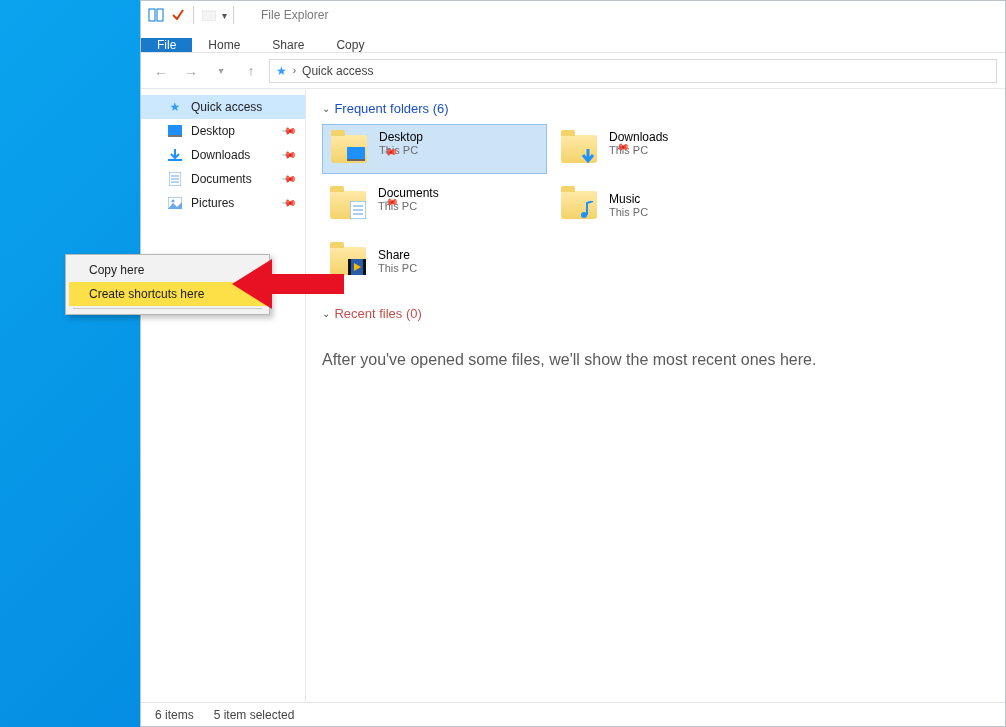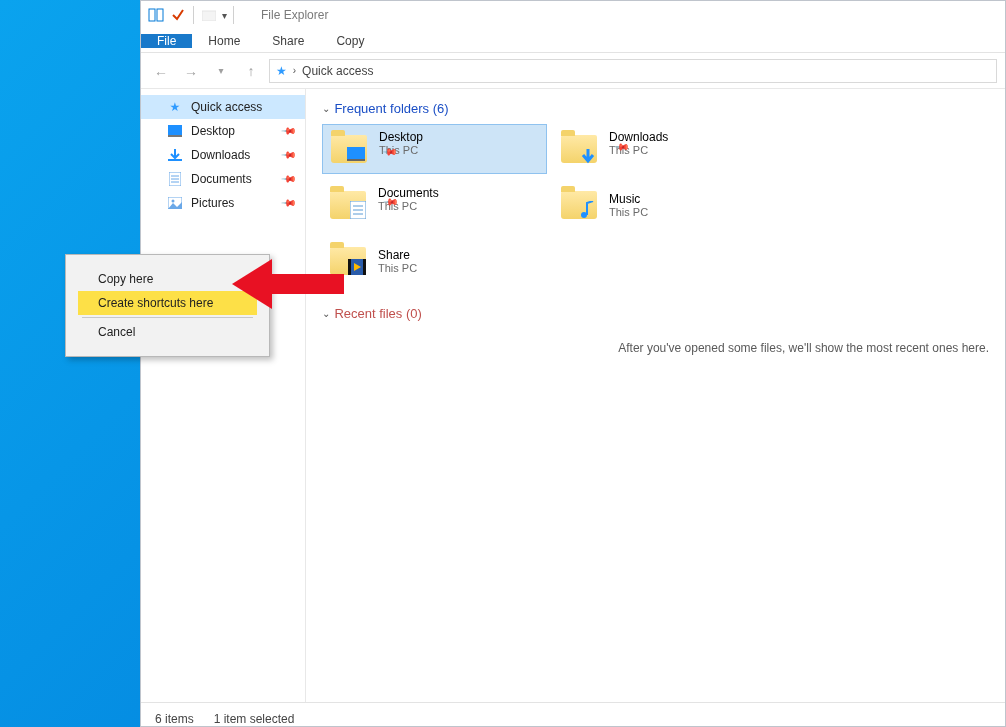--- a/index.html
+++ b/index.html
@@ -2,21 +2,21 @@
 <html><head>
 <meta charset="utf-8">
 <style>
   * { box-sizing: border-box; margin: 0; padding: 0; font-family: "Segoe UI", Tahoma, sans-serif; }
   body { background: linear-gradient(135deg, #0aa3ee 0%, #0078d7 100%); width: 1006px; height: 727px; overflow: hidden; position: relative; }
   .window { position: absolute; top: 0; left: 140px; width: 866px; height: 727px; background: #fff; border: 1px solid #bfc4cc; display: flex; flex-direction: column; }
   .titlebar { height: 28px; display: flex; align-items: center; padding: 0 6px; background: #fff; gap: 4px; }
   .qat-icon { width: 18px; height: 18px; display: flex; align-items: center; justify-content: center; font-size: 11px; }
   .qat-sep { width: 1px; height: 18px; background: #d0d0d0; margin: 0 2px; }
   .title-text { font-size: 12px; color: #7a7a7a; margin-left: 21px; }
-  .ribbon-tabs { height: 24px; display: flex; align-items: center; border-bottom: 1px solid #e3e3e3; }
+  .ribbon-tabs { height: 24px; display: flex; align-items: flex-end; border-bottom: 1px solid #e3e3e3; }
   .rtab { padding: 0 16px; display:flex; align-items:center; font-size: 12px; color: #404040; cursor: default; }
   .rtab.file { background: #1979ca; color: #fff; }
   .navbar { height: 36px; display: flex; align-items: center; padding: 4px 8px; gap: 6px; border-bottom: 1px solid #e8e8e8; }
   .nav-btn { width: 24px; height: 24px; display:flex; align-items:center; justify-content:center; color: #a0a0a0; font-size: 14px; }
   .addr { flex: 1; height: 24px; border: 1px solid #d9d9d9; display:flex; align-items:center; padding: 0 6px; font-size: 12px; gap: 6px; color: #444; }
   .body { flex: 1; display: flex; overflow: hidden; }
   .sidebar { width: 165px; border-right: 1px solid #e8e8e8; padding: 6px 0; background: #fff; }
   .nav-item { height: 24px; display:flex; align-items:center; padding: 0 8px 0 26px; font-size: 12px; color: #222; gap: 8px; position: relative; }
   .nav-item.sel { background: #cce8ff; }
   .nav-item .pin { position: absolute; right: 10px; color: #888; font-size: 10px; transform: rotate(45deg); }
@@ -27,24 +27,24 @@
   .folders-grid { display:flex; flex-wrap: wrap; gap: 6px; }
   .folder-item { width: 225px; height: 50px; display:flex; align-items:center; padding: 4px 6px; gap: 10px; }
   .folder-item.sel { background: #cde4f7; border: 1px solid #8fc2ef; }
   .folder-icon { width: 40px; height: 40px; display:flex; align-items:center; justify-content:center; position: relative; }
   .folder-base { width: 36px; height: 28px; background: linear-gradient(#ffe9a6,#f4d36b); border-radius: 2px 2px 3px 3px; position: relative; }
   .folder-tab { position:absolute; top:-5px; left:0; width:14px; height:6px; background:#f4d36b; border-radius:2px 2px 0 0; }
   .folder-text { display:flex; flex-direction:column; font-size:12px; }
   .folder-text .sub { color:#6b6b6b; font-size:11px; }
   .folder-text .pin2 { color:#9a9a9a; font-size:10px; transform: rotate(45deg); display:inline-block; margin-top:2px; }
   .recent { margin-top: 20px; }
-  .recent-empty { text-align:right; color:#5a5a5a; font-size:12px; margin-top: 20px; }
-  .statusbar { height: 24px; border-top: 1px solid #e3e3e3; display:flex; align-items:flex-end; padding: 0 14px; font-size: 12px; color:#444; gap: 20px; }
+  .recent-empty { text-align:left; color:#5a5a5a; font-size:16px; margin-top: 30px; }
+  .statusbar { height: 24px; border-top: 1px solid #e3e3e3; display:flex; align-items:center; padding: 0 14px; font-size: 12px; color:#444; gap: 20px; }
   
-  .ctx-menu { position: absolute; top: 254px; left: 65px; width: 205px; background:#f2f2f2; border:1px solid #b8b8b8; box-shadow: 3px 3px 6px rgba(0,0,0,.25); padding: 12px; z-index: 50; }
+  .ctx-menu { position: absolute; top: 254px; left: 65px; width: 205px; background:#f2f2f2; border:1px solid #b8b8b8; box-shadow: 3px 3px 6px rgba(0,0,0,.25); padding: 3px; z-index: 50; }
   .ctx-item { height: 24px; display:flex; align-items:center; padding: 0 20px; font-size:12px; color:#222; }
   .ctx-item.hover { background:#fde047; }
   .ctx-sep { height:1px; background:#c8c8c8; margin:2px 4px; }
   
   .arrow { position:absolute; top: 274px; left: 272px; z-index:60; }
   .arrow-body { width: 72px; height: 20px; background:#e81123; }
   .arrow-head { width:0; height:0; border-top:25px solid transparent; border-bottom:25px solid transparent; border-right:40px solid #e81123; position:absolute; left:-40px; top:-15px; }
   
   .star { color:#2f9bff; font-size:12px; }
   .chev { color:#555; font-size:10px; }
@@ -273,28 +273,27 @@
           <span class="chev">⌄</span>
           <span>Recent files (0)</span>
         </div>
         <div class="recent-empty">After you've opened some files, we'll show the most recent ones here.</div>
       </div>
     </div>
   </div>
 
   <div class="statusbar">
     <span>6 items</span>
-    <span>1 item selected</span>
+    <span>5 item selected</span>
   </div>
 
 </div>
 
 <div class="ctx-menu">
   <div class="ctx-item">Copy here</div>
   <div class="ctx-item hover">Create shortcuts here</div>
   <div class="ctx-sep"></div>
-  <div class="ctx-item">Cancel</div>
 </div>
 
 <div class="arrow">
   <div class="arrow-head"></div>
   <div class="arrow-body"></div>
 </div>
 
 </body></html>

